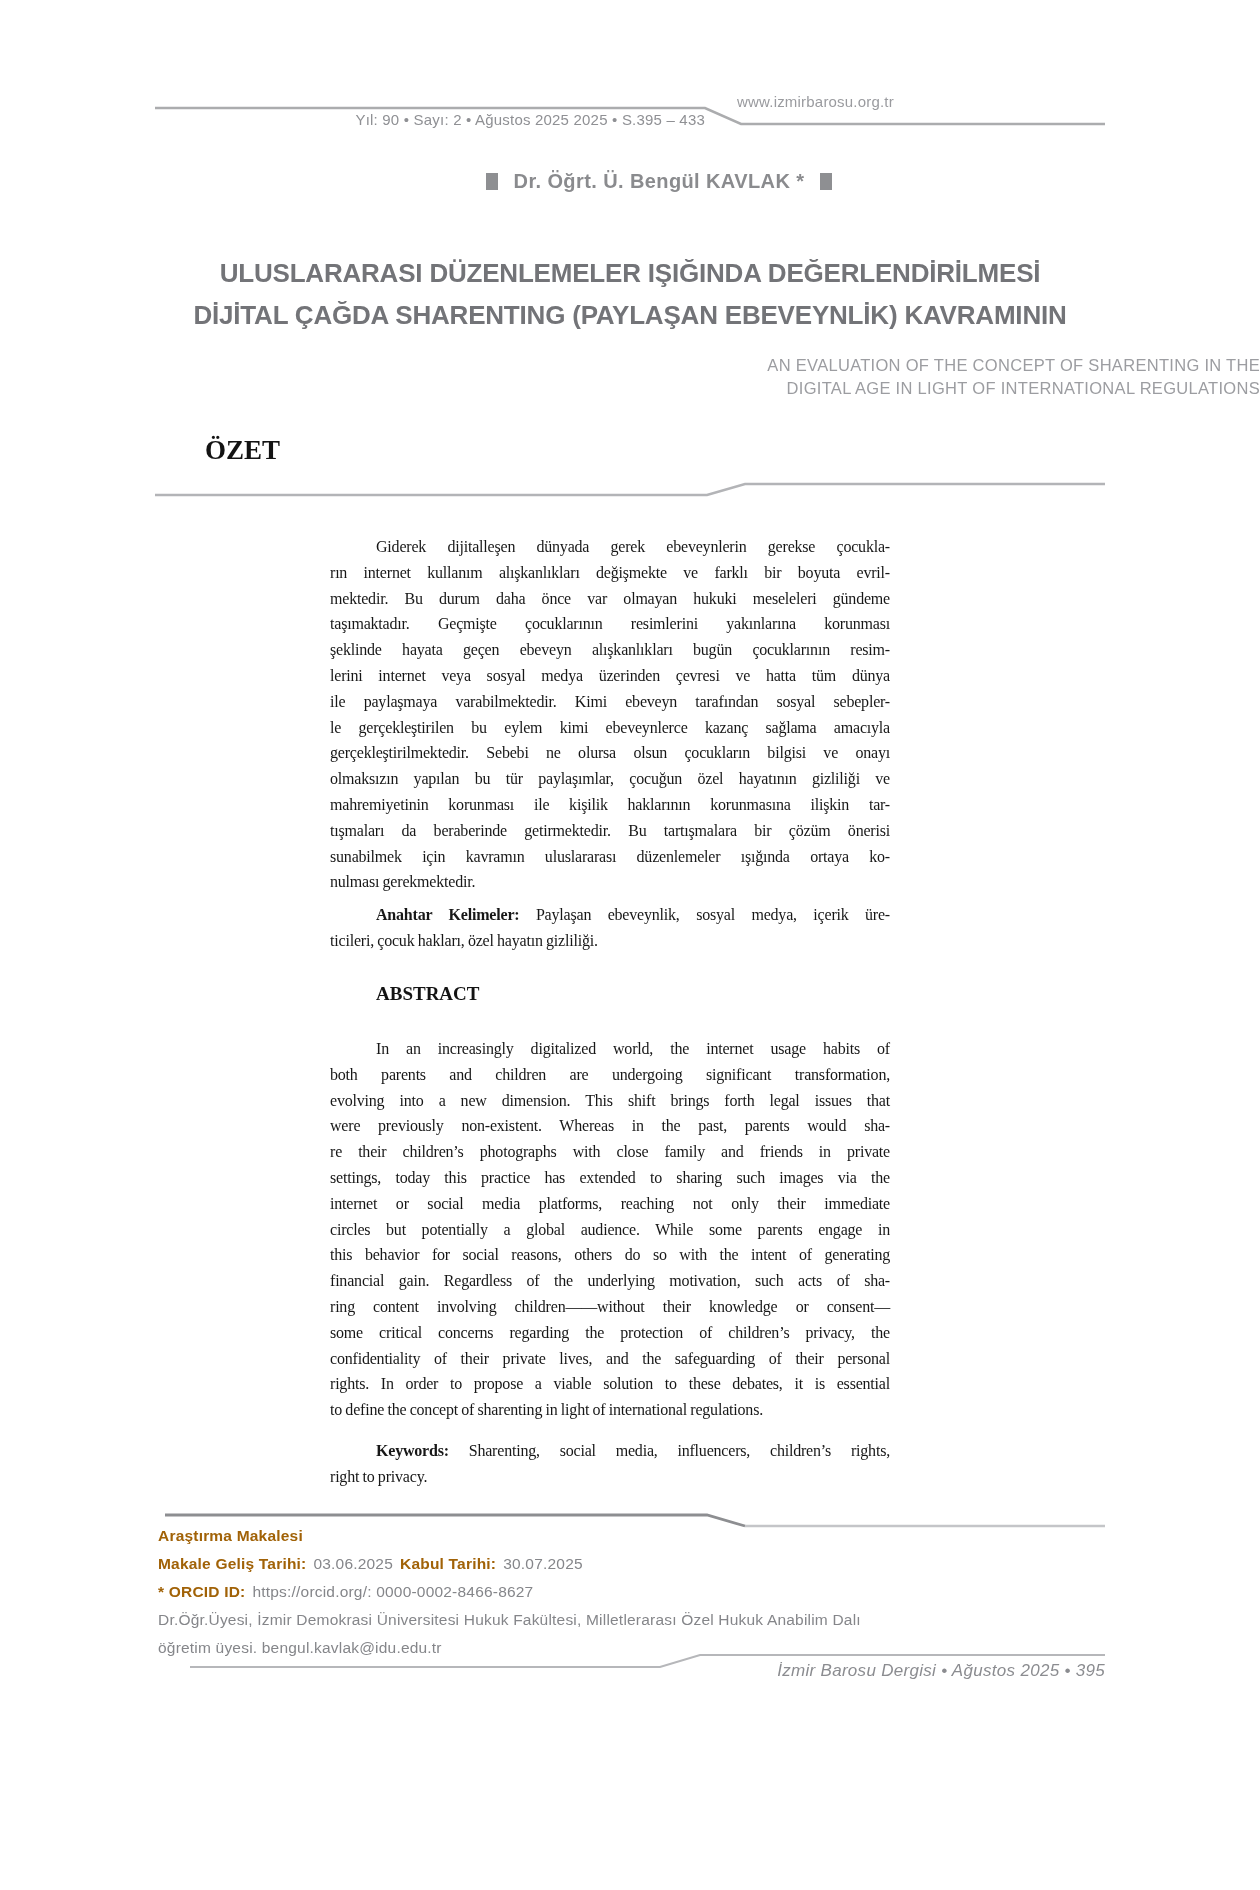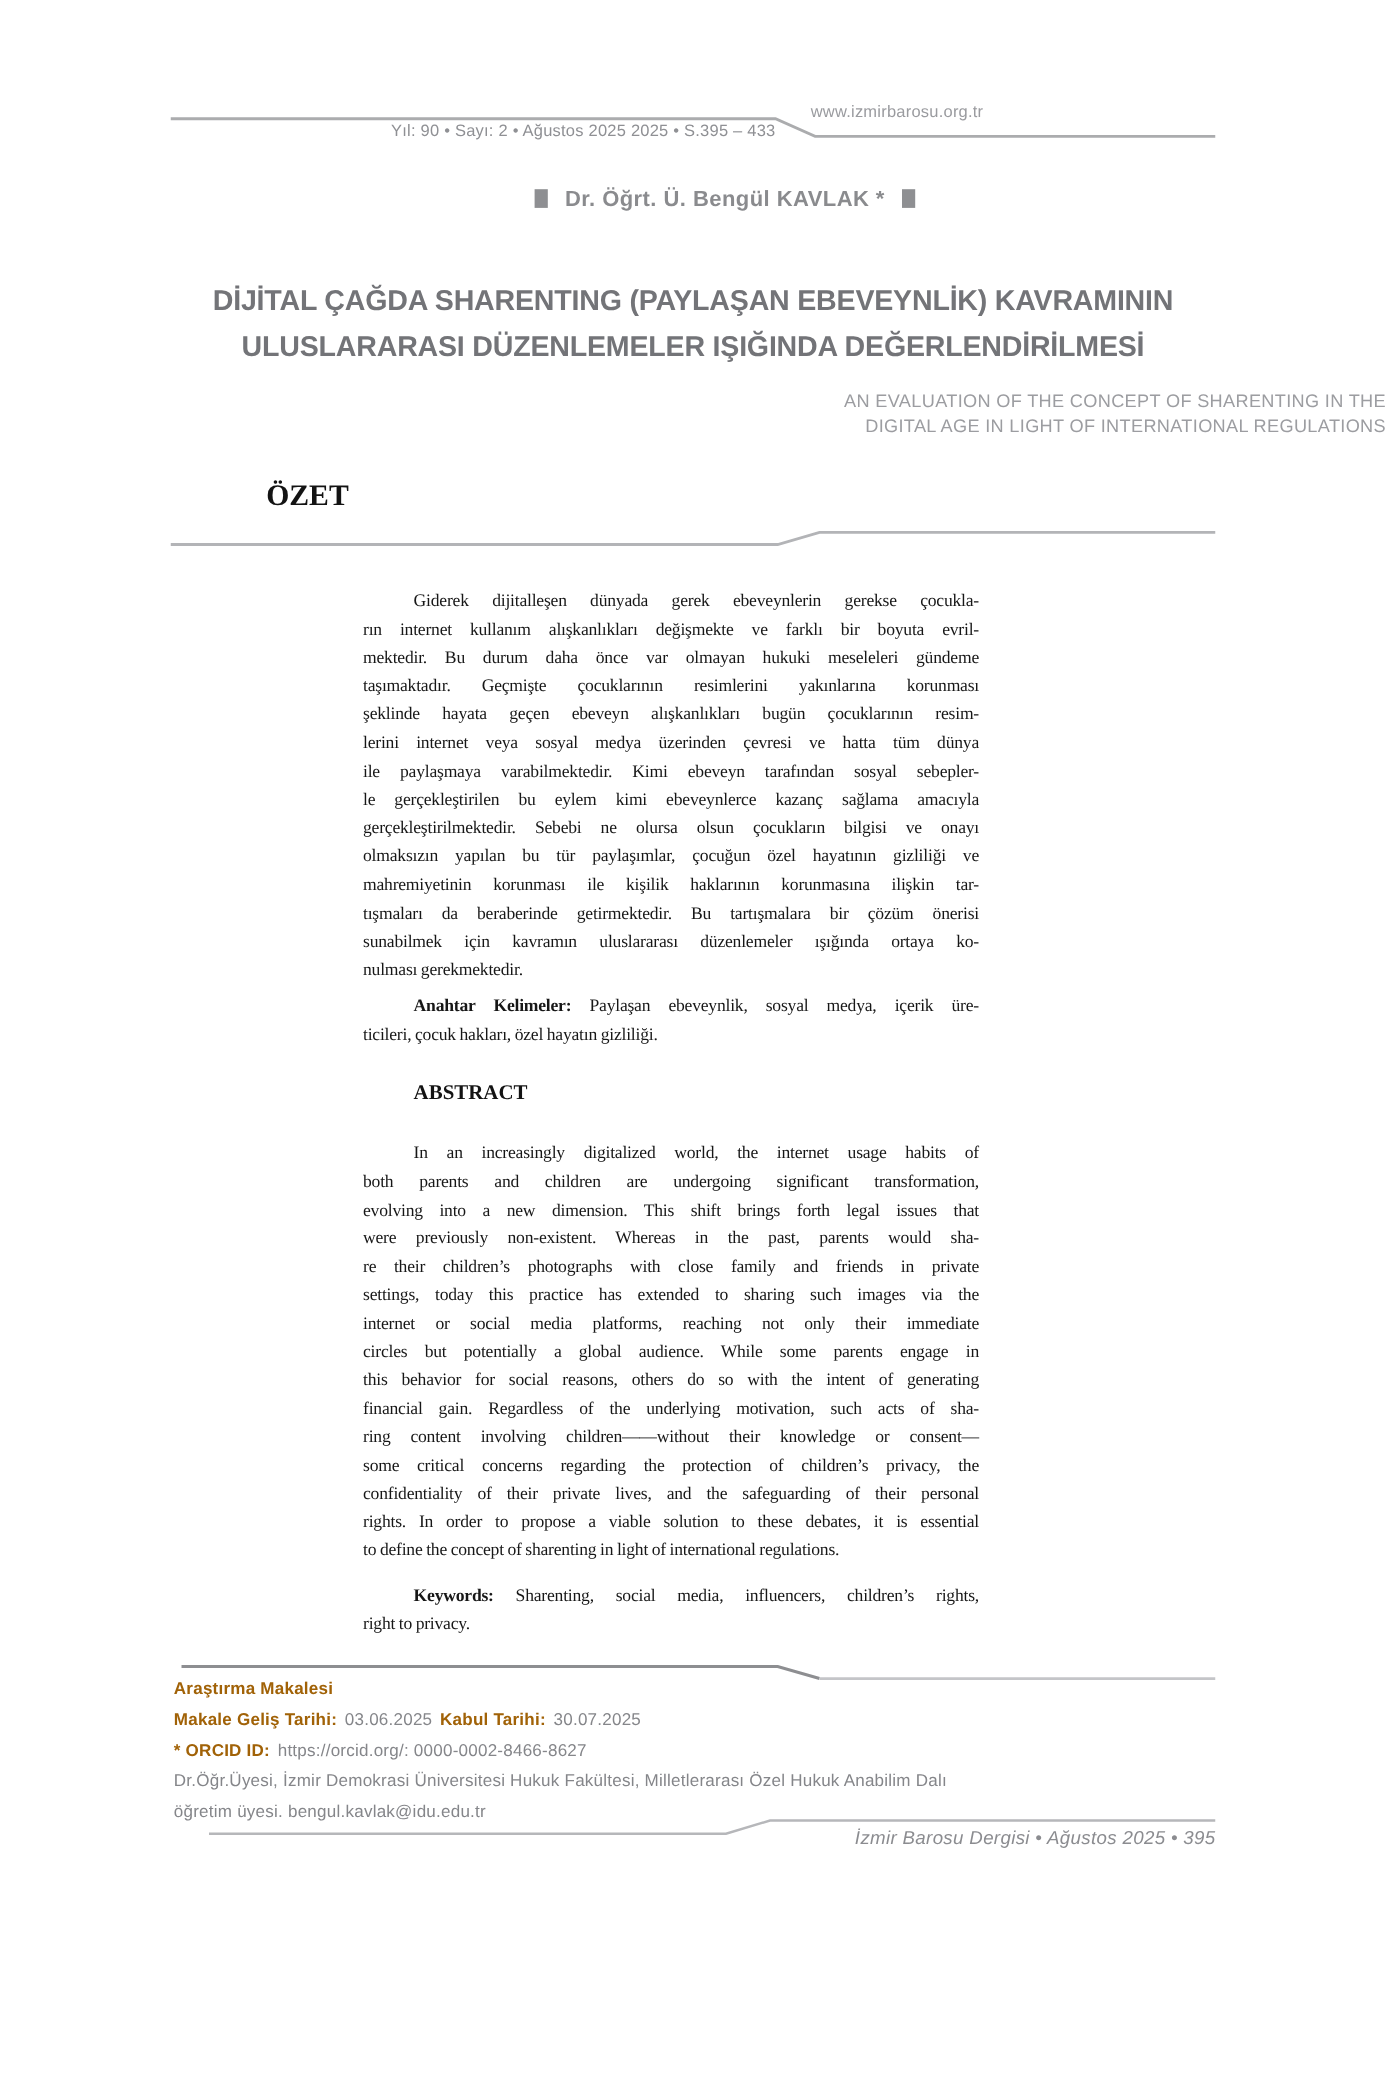--- a/index.html
+++ b/index.html
@@ -40,30 +40,30 @@
     <path d="M0,8 L550,8 L586,24 L950,24" stroke="#abacae" stroke-width="2.6" fill="none"></path>
   </svg>
   <div class="abs meta" style="left:155px;top:111px;width:550px;text-align:right;">Yıl: 90 • Sayı: 2 • Ağustos 2025 2025 • S.395 – 433</div>
   <div class="abs site" style="left:737px;top:93px;">www.izmirbarosu.org.tr</div>
 
   <div class="abs author" style="top:170px;padding-left:29px;">
     <span class="sq l"></span><span>Dr. Öğrt. Ü. Bengül KAVLAK *</span><span class="sq r"></span>
   </div>
 
   <div class="abs" style="top:252px;left:0;">
+    <div class="title-line">ULUSLARARASI DÜZENLEMELER IŞIĞINDA DEĞERLENDİRİLMESİ</div>
     <div class="title-line">DİJİTAL ÇAĞDA SHARENTING (PAYLAŞAN EBEVEYNLİK) KAVRAMININ</div>
-    <div class="title-line">ULUSLARARASI DÜZENLEMELER IŞIĞINDA DEĞERLENDİRİLMESİ</div>
   </div>
 
   <div class="abs" style="top:354px;left:0;">
     <div class="subtitle-line">AN EVALUATION OF THE CONCEPT OF SHARENTING IN THE</div>
     <div class="subtitle-line">DIGITAL AGE IN LIGHT OF INTERNATIONAL REGULATIONS</div>
   </div>
 
-  <div class="abs serifhead" style="left:205px;top:435px;font-size:27px;margin-left:37px;">ÖZET</div>
+  <div class="abs serifhead" style="left:205px;top:435px;font-size:27px;">ÖZET</div>
   <svg class="abs" style="left:155px;top:479px;" width="950" height="22" viewBox="0 0 950 22">
     <path d="M0,16 L552,16 L590,5 L950,5" stroke="#b3b4b7" stroke-width="2.6" fill="none"></path>
   </svg>
 
   <div class="abs col" style="left:330px;top:534px;">
     <div class="jline first">Giderek dijitalleşen dünyada gerek ebeveynlerin gerekse çocukla-</div>
     <div class="jline">rın internet kullanım alışkanlıkları değişmekte ve farklı bir boyuta evril-</div>
     <div class="jline">mektedir. Bu durum daha önce var olmayan hukuki meseleleri gündeme</div>
     <div class="jline">taşımaktadır. Geçmişte çocuklarının resimlerini yakınlarına korunması</div>
     <div class="jline">şeklinde hayata geçen ebeveyn alışkanlıkları bugün çocuklarının resim-</div>

